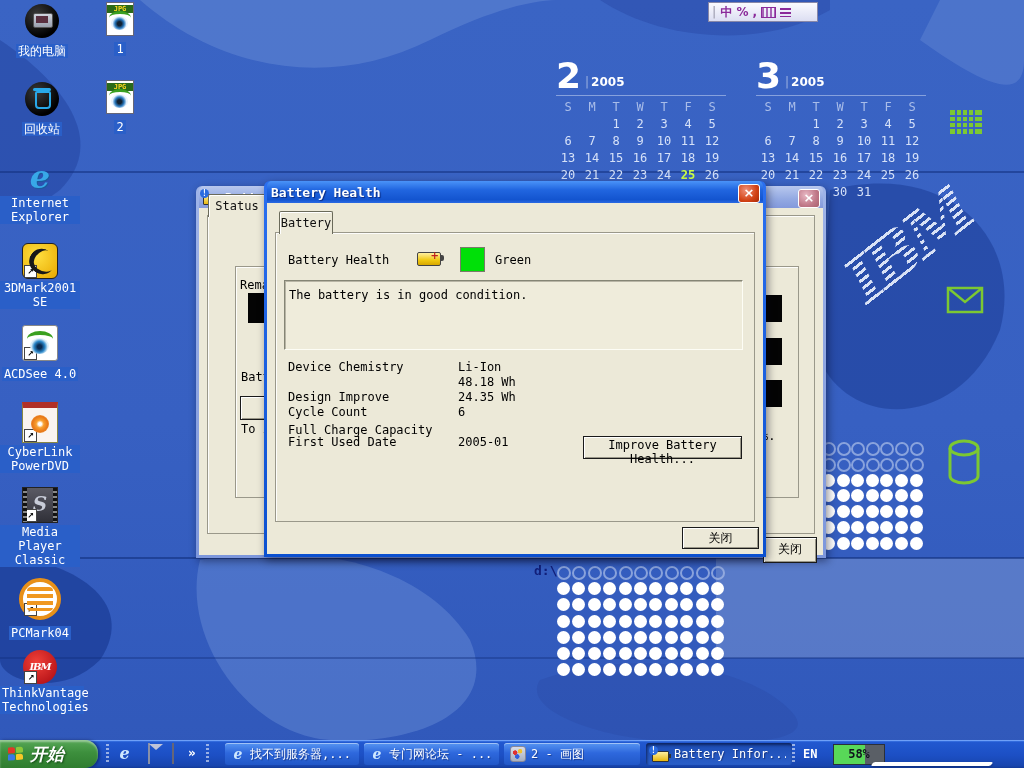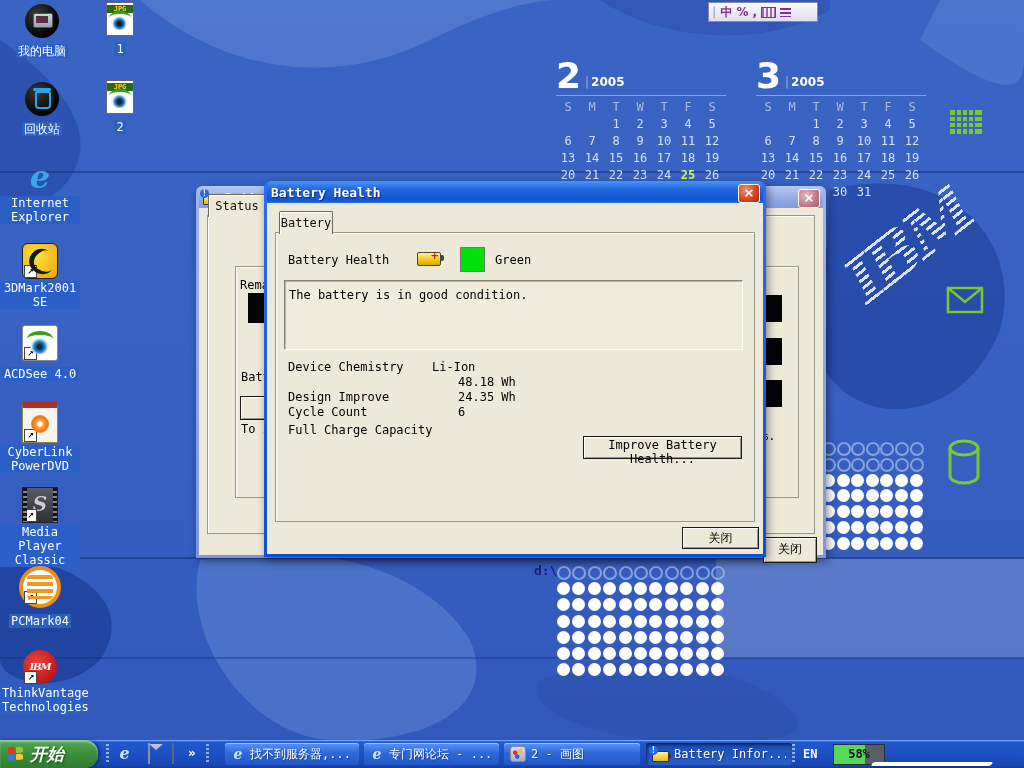--- a/index.html
+++ b/index.html
@@ -489,21 +489,21 @@
       <div class="desk-icon" style="left: 0px; top: 402px;">
         <div class="ic ic-dvd">
           <span class="sc-arrow">↗</span>
         </div>
         <div><span class="dlabel">CyberLink PowerDVD</span></div>
       </div>
       <div class="desk-icon" style="left: 0px; top: 487px;">
         <div class="ic ic-mpc">S<span class="sc-arrow">↗</span></div>
         <div><span class="dlabel">Media Player Classic</span></div>
       </div>
-      <div class="desk-icon" style="left: 0px; top: 566px;">
+      <div class="desk-icon" style="left: 0px; top: 578px;">
         <div class="ic ic-pcmark">
           <span class="sc-arrow">↗</span>
         </div>
         <div><span class="dlabel">PCMark04</span></div>
       </div>
       <div class="desk-icon" style="left: 0px; top: 650px;">
         <div class="ic ic-tvt">IBM<span class="sc-arrow">↗</span></div>
         <div><span class="dlabel">ThinkVantage Technologies</span></div>
       </div>
     </div>
@@ -541,36 +541,40 @@
       <div class="tab-panel" style="left:8px;top:29px;width:478px;height:288px;"></div>
       <div class="mono12 abs" style="left:21px;top:50px;">Battery Health</div>
       <div class="bat abs" style="left:150px;top:49px;"></div>
       <div class="green-sq" style="left:193px;top:44px;"></div>
       <div class="mono12 abs" style="left:228px;top:50px;">Green</div>
       <div class="sunken abs" style="left:17px;top:77px;width:459px;height:70px;padding:3px 4px;box-sizing:border-box;">
         <span class="mono12">The battery is in good condition.</span>
       </div>
       <div id="bh-fields" class="abs" style="left:21px;top:157px;width:420px;">
           <div style="display: flex; height: 15px;">
-            <span class="mono12" style="width: 144px;">Device Chemistry</span>
+            <span class="mono12" style="width: 170px;">Device Chemistry</span>
             <span class="mono12">Li-Ion</span>
           </div>
           <div style="display: flex; height: 15px;">
             <span class="mono12" style="width: 170px; margin-top: 48px;">Full Charge Capacity</span>
             <span class="mono12">48.18 Wh</span>
           </div>
           <div style="display: flex; height: 15px;">
             <span class="mono12" style="width: 170px;">Design Improve</span>
             <span class="mono12">24.35 Wh</span>
           </div>
           <div style="display: flex; height: 15px;">
             <span class="mono12" style="width: 170px;">Cycle Count</span>
             <span class="mono12">6</span>
           </div>
         </div>
+      <div class="abs" style="left:21px;top:232px;width:300px;display:flex;">
+        <span class="mono12" style="width:170px;">First Used Date</span>
+        <span class="mono12">2005-01</span>
+      </div>
       <button class="btn-classic" style="left:316px;top:233px;width:159px;height:23px;">Improve Battery Health...</button>
       <button class="btn-classic" style="left:415px;top:324px;width:77px;height:22px;">关闭</button>
     </div>
   </div>
 
   <div id="ime" class="abs">
     <span class="ime-glyph" style="color:#aab;">|</span>
     <span class="ime-glyph">中</span>
     <span class="ime-glyph">%</span>
     <span class="ime-glyph">,</span>

